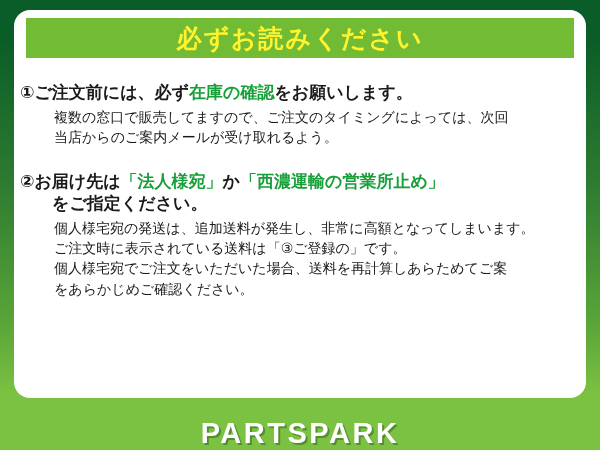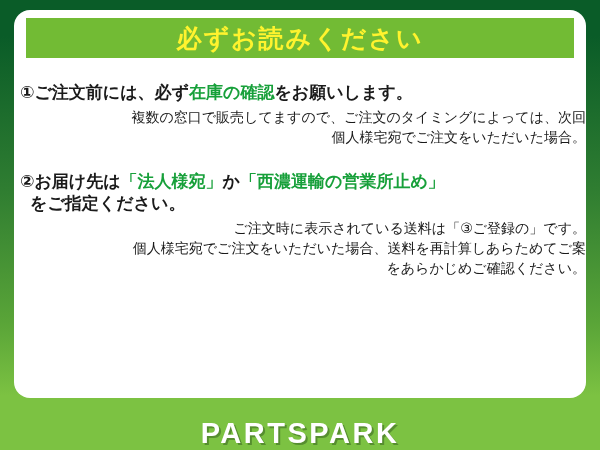--- a/index.html
+++ b/index.html
@@ -76,42 +76,42 @@
   .head-line {
     display: block;
     color: #1a1a1a;
     font-size: 17px;
     font-weight: bold;
     line-height: 1.28;
     white-space: nowrap;
     padding-left: 6px;
   }
   .head-line.indent {
-    padding-left: 16px;
+    padding-left: 38px;
   }
 
   .hl {
     color: #17a03a;
   }
 
   .body-line {
     display: block;
     color: #1a1a1a;
     font-size: 14px;
     font-weight: normal;
     line-height: 1.45;
     white-space: nowrap;
     padding-left: 40px;
   }
 
   .item-1 { margin-top: 16px; }
   .item-2 { margin-top: 24px; }
   .item-3 { margin-top: 14px; }
 
-  .item .body-block { margin-top: 3px; text-align: right; }
+  .item .body-block { margin-top: 3px; }
 
   
   .footer {
     position: absolute;
     left: 0;
     top: 398px;
     width: 600px;
     height: 52px;
     display: flex;
     align-items: flex-end;
@@ -138,32 +138,33 @@
     </div>
 
     <div class="content">
 
       <div class="item item-1">
         <div class="head-line">
           <span>①ご注文前には、必ず</span><span class="hl">在庫の確認</span><span>をお願いします。</span>
         </div>
         <div class="body-block">
           <span class="body-line">複数の窓口で販売してますので、ご注文のタイミングによっては、次回</span>
-          <span class="body-line">個人様宅宛でご注文をいただいた場合。</span>
+          <span class="body-line">当店からのご案内メールが受け取れるよう。</span>
         </div>
       </div>
 
       <div class="item item-2">
         <div class="head-line">
           <span>②お届け先は</span><span class="hl">「法人様宛」</span><span>か</span><span class="hl">「西濃運輸の営業所止め」</span>
         </div>
         <div class="head-line indent">
           <span>をご指定ください。</span>
         </div>
         <div class="body-block">
+          <span class="body-line">個人様宅宛の発送は、追加送料が発生し、非常に高額となってしまいます。</span>
           <span class="body-line">ご注文時に表示されている送料は「③ご登録の」です。</span>
           <span class="body-line">個人様宅宛でご注文をいただいた場合、送料を再計算しあらためてご案</span>
           <span class="body-line">をあらかじめご確認ください。</span>
         </div>
       </div>
 
 
     </div>
   </div>
 

